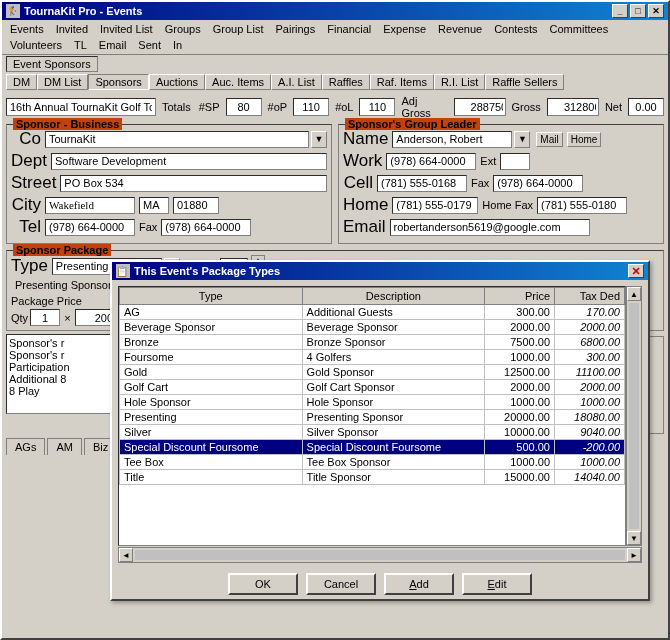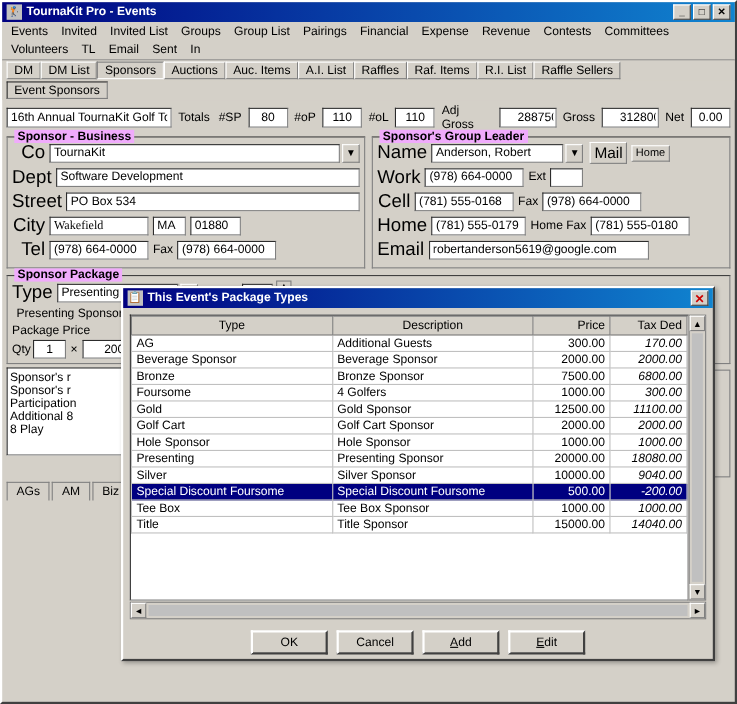--- a/index.html
+++ b/index.html
@@ -139,21 +139,21 @@
       border: 1px solid #808080;
       border-top: 1px solid #404040;
       margin: 3px 0;
       padding: 4px;
       position: relative;
     }
     .panel-title {
       position: absolute;
       top: -7px;
       left: 6px;
-      background: #f0abfc;
+      background: #c2410c;
       padding: 0 3px;
       font-size: 11px;
       font-weight: bold;
     }
     .form-row {
       display: flex;
       align-items: center;
       margin-bottom: 2px;
       gap: 2px;
     }
@@ -418,34 +418,34 @@
     <span class="menu-item">Contests</span>
     <span class="menu-item">Committees</span>
     <span class="menu-item">Volunteers</span>
     <span class="menu-item">TL</span>
     <span class="menu-item">Email</span>
     <span class="menu-item">Sent</span>
     <span class="menu-item">In</span>
   </div>
 
   <div class="toolbar-row">
+    <span class="toolbar-btn sunken">Event Sponsors</span>
+  </div>
+
+  <div class="toolbar-row">
     <span class="toolbar-btn">DM</span>
     <span class="toolbar-btn">DM List</span>
     <span class="toolbar-btn active">Sponsors</span>
     <span class="toolbar-btn">Auctions</span>
     <span class="toolbar-btn">Auc. Items</span>
     <span class="toolbar-btn">A.I. List</span>
     <span class="toolbar-btn">Raffles</span>
     <span class="toolbar-btn">Raf. Items</span>
     <span class="toolbar-btn">R.I. List</span>
     <span class="toolbar-btn">Raffle Sellers</span>
-  </div>
-
-  <div class="toolbar-row">
-    <span class="toolbar-btn sunken">Event Sponsors</span>
   </div>
 
   <div class="content">
 
     <div class="event-row">
       <input class="event-name-field" style="width: 220px;" value="16th Annual TournaKit Golf Tourname" readonly="">
       <span class="totals-label">Totals</span>
       <span style="font-size:11px;margin:0 2px;">#SP</span>
       <input class="totals-field" value="80" readonly="" style="">
       <span style="font-size:11px;margin:0 2px;">#oP</span>
@@ -494,21 +494,21 @@
         </div>
       </div>
 
       <div class="col-right">
         <div class="panel">
           <span class="panel-title">Sponsor's Group Leader</span>
           <div class="form-row">
             <span class="form-label">Name</span>
             <input class="form-field" style="width: 120px;" value="Anderson, Robert" readonly="">
             <span class="dropdown-btn">▼</span>
-            <span class="toolbar-btn" style="margin-left:4px;font-size:14px;padding:1px 3px;">Mail</span>
+            <span class="toolbar-btn" style="margin-left:4px;font-size:10px;padding:1px 3px;">Mail</span>
             <span class="toolbar-btn" style="margin-left:2px;font-size:10px;padding:1px 3px;">Home</span>
           </div>
           <div class="form-row">
             <span class="form-label">Work</span>
             <input class="form-field" style="width: 90px;" value="(978) 664-0000" readonly="">
             <span style="font-size:11px;margin:0 2px;">Ext</span>
             <input class="form-field" style="width: 30px;" value="" readonly="">
           </div>
           <div class="form-row">
             <span class="form-label">Cell</span>

